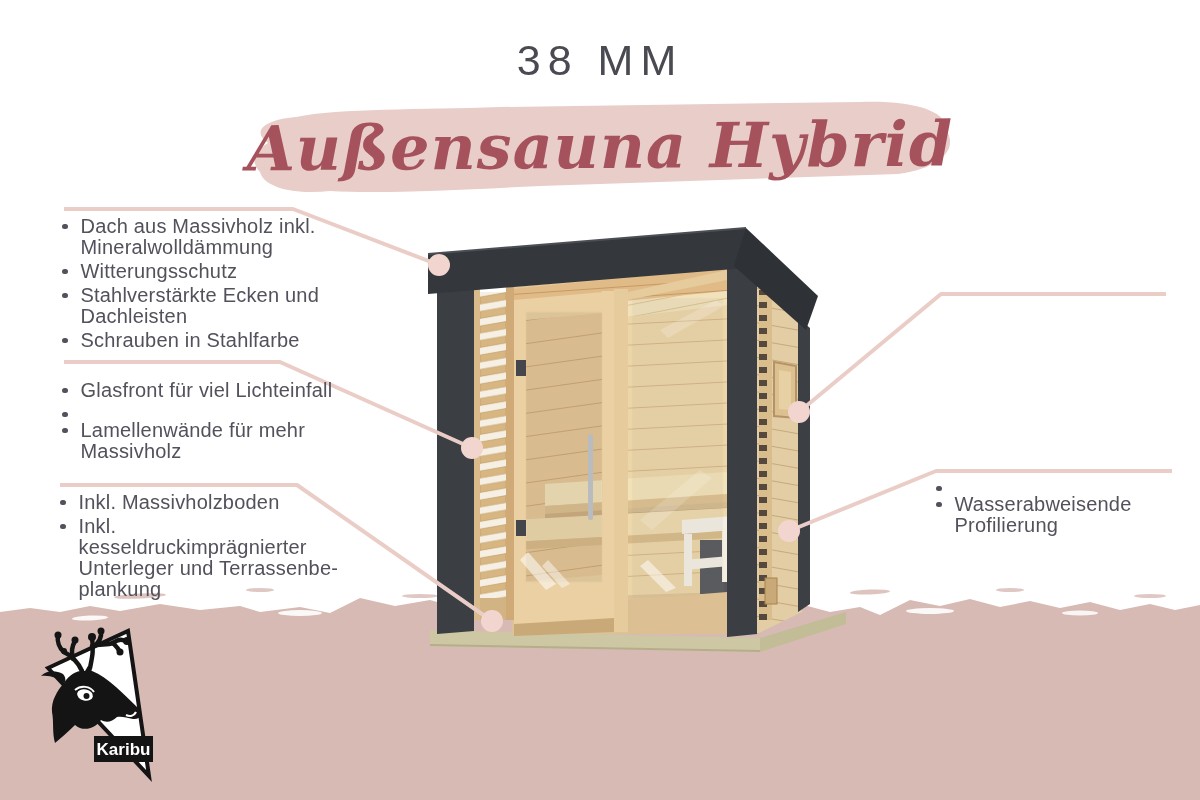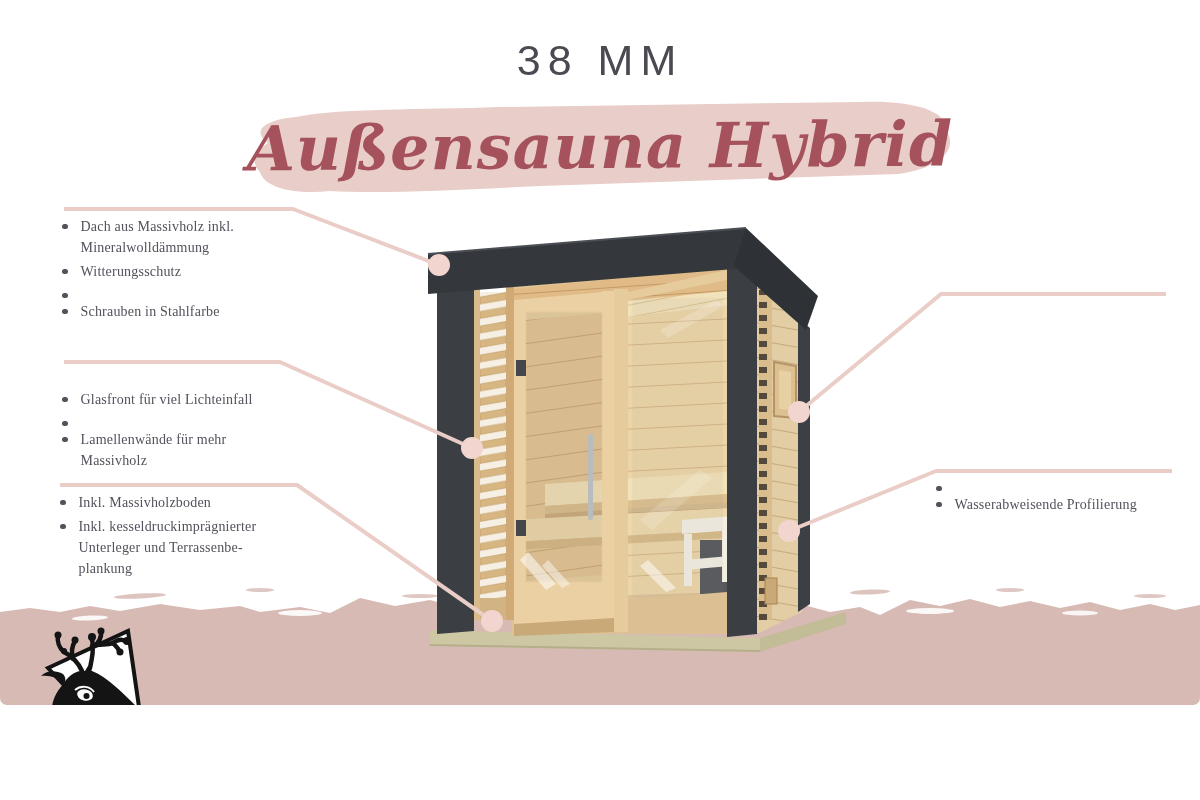--- a/index.html
+++ b/index.html
@@ -1,40 +1,40 @@
 <!DOCTYPE html>
 <html><head>
 <meta charset="utf-8">
 <style>
   html,body{margin:0;padding:0;background:#fff;}
   .canvas{
-    position:relative;width:1200px;height:705px;background:#ffffff;
-    overflow:hidden;font-family:"Liberation Sans",sans-serif;border-radius:7px;
+    position:relative;width:1200px;height:800px;background:#ffffff;
+    overflow:hidden;font-family:"Liberation Sans",sans-serif;
   }
   svg.layer{position:absolute;left:0;top:0;width:1200px;height:800px;pointer-events:none;}
   .size-label{
     position:absolute;top:36px;left:0;width:100%;text-align:center;
     font-size:43px;font-weight:300;letter-spacing:7px;color:var(--heading-gray);
   }
   .script-title{
     position:absolute;top:110px;left:0;width:100%;text-align:center;
     font-family:"DejaVu Serif",serif;font-style:italic;font-weight:bold;
     font-size:62px;color:var(--title-red);letter-spacing:1px;transform:rotate(-0.4deg);
   }
   .feature{
     position:absolute;color:var(--body-text);
-    font-size:14px;line-height:21px;letter-spacing:0.2px;font-family:Liberation Serif, serif;
+    font-size:20px;line-height:21px;letter-spacing:0.2px;
   }
   .feature ul{list-style:none;margin:0;padding:0;}
   .feature li{display:flex;gap:13px;margin-bottom:3px;}
   .bullet{flex:0 0 auto;width:5.5px;height:5.5px;border-radius:50%;
     background:var(--body-text);margin-top:7.5px;}
   .txt{white-space:pre-line;}
   #feat-left-1{left:62px;top:216px;width:265px;}
-  #feat-left-2{left:62px;top:389px;width:280px;}
+  #feat-left-2{left:62px;top:380px;width:280px;}
   #feat-left-3{left:60px;top:492px;width:280px;}
   #feat-right-1{left:940px;top:302px;width:245px;}
   #feat-right-2{left:936px;top:478px;width:250px;}
   #logo-svg{position:absolute;left:28px;top:626px;width:150px;height:168px;}
   #logo-svg .logo-word{font-family:"Liberation Sans",sans-serif;font-weight:bold;font-size:17px;}
 </style>
 </head>
 <body>
 
 <div class="canvas" style="--background-bottom: #d7bab4; --banner-pink: #e8cdc9; --title-red: #a5525c; --heading-gray: #4a4b52; --body-text: #51525b; --callout-line: #eacdc7; --callout-dot: #f3d5cf; --sauna-anthracite: #36393e; --sauna-wood: #e6c998; --logo-black: #141414;">
@@ -210,20 +210,22 @@
           <span class="bullet"></span>
           <span class="txt">Dach aus Massivholz inkl.
 Mineralwolldämmung</span>
         </li>
         <li>
           <span class="bullet"></span>
           <span class="txt">Witterungsschutz</span>
         </li>
         <li>
           <span class="bullet"></span>
+          <span class="txt">Stahlverstärkte Ecken und
+Dachleisten</span>
         </li>
         <li>
           <span class="bullet"></span>
           <span class="txt">Schrauben in Stahlfarbe</span>
         </li>
       </ul>
     </div>
   <div class="feature" id="feat-left-2">
       <ul>
         <li>

